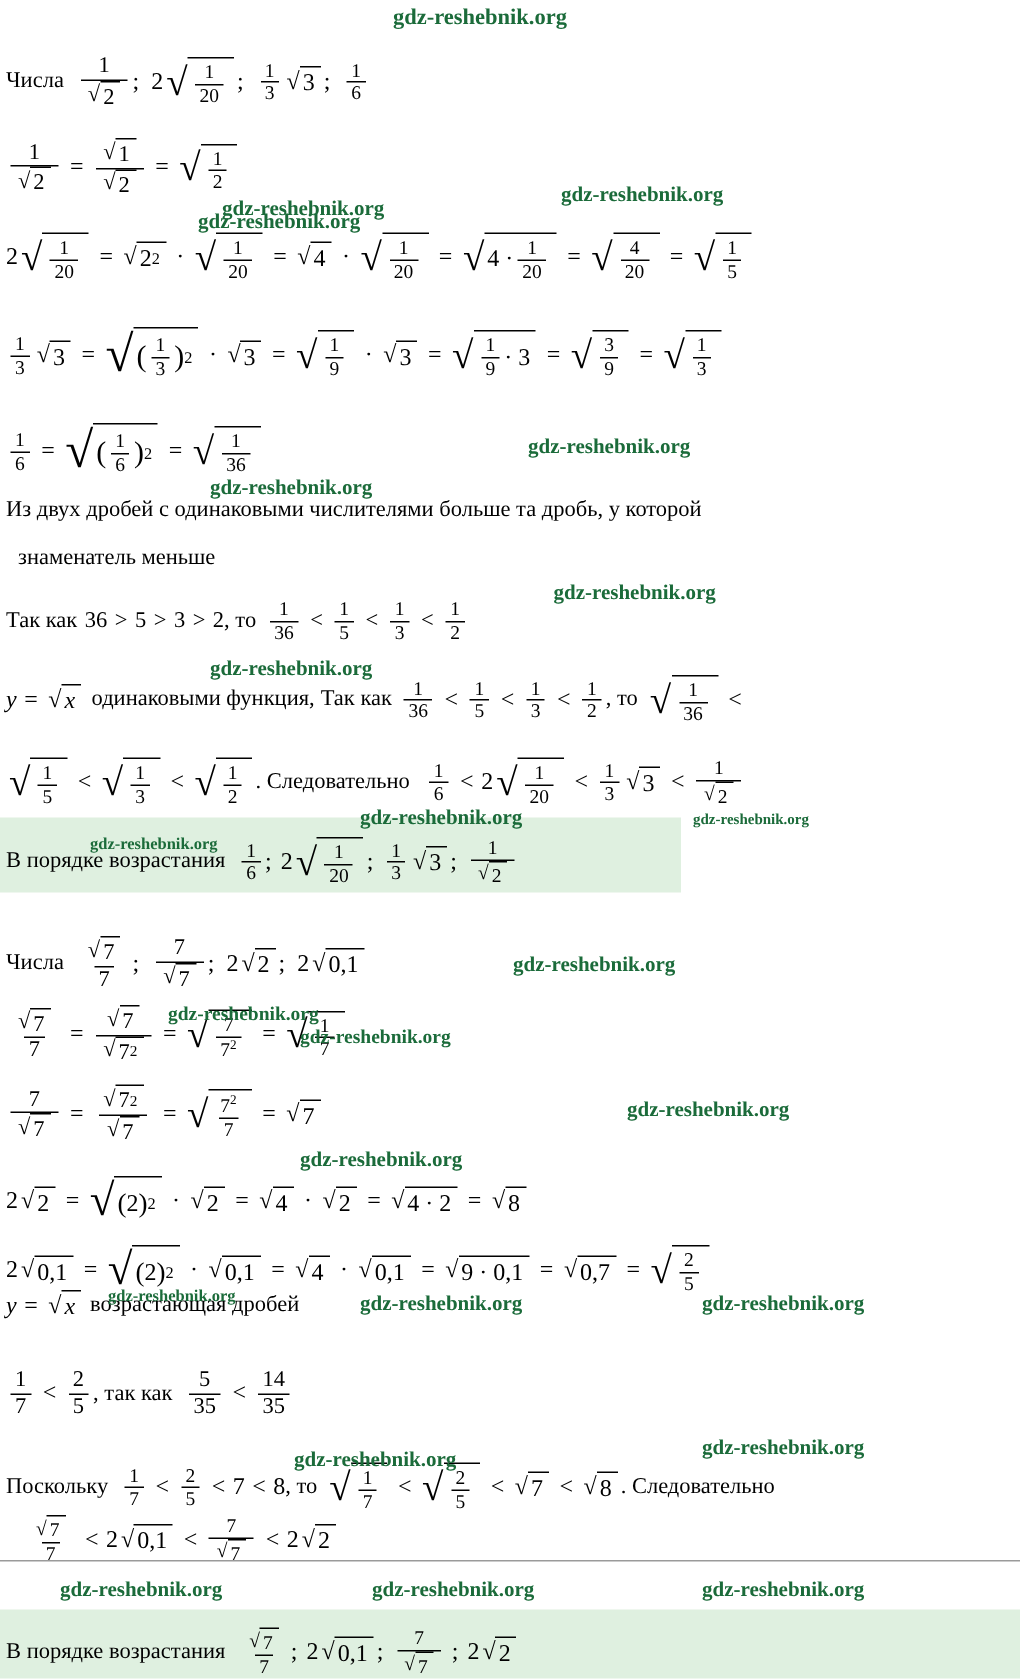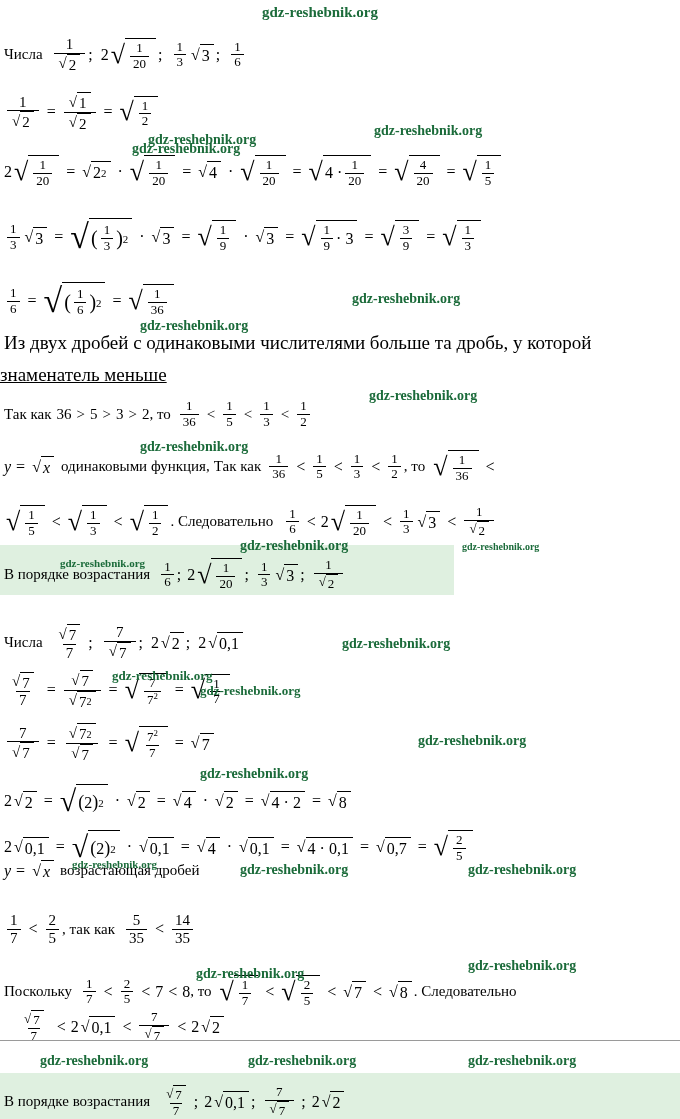--- a/index.html
+++ b/index.html
@@ -22,21 +22,21 @@
     color:#1b6b3a;
     white-space:nowrap;
     pointer-events:none;
   }
 
   
   .line{
     position:absolute;
     white-space:nowrap;
     font-family:"Liberation Serif", serif;
-    font-size:19px;
+    font-size:15px;
   }
   .mathline{
     position:absolute;
     white-space:nowrap;
     display:flex;
     align-items:center;
     font-family:"Liberation Serif", serif;
     font-size:16px;
   }
   .it{font-style:italic;}
@@ -343,21 +343,21 @@
         <span class="body">
           <span class="frac small">
             <span class="num">1</span>
             <span class="den">36</span>
           </span>
         </span>
       </span>
   </div>
 
   <div class="line" style="left:4px;top:332px;">Из двух дробей с одинаковыми числителями больше та дробь, у которой</div>
-  <div class="line" style="left:0;top:364px;text-decoration:underline;">знаменатель меньше</div>
+  <div class="line" style="left:12px;top:364px;">знаменатель меньше</div>
 
   <div class="mathline" style="left:4px;top:399px;font-size:15px;">
     <span class="txt">Так как</span>
     <span style="width:5px"></span>
     <span>36</span>
       <span class="op">&gt;</span>
       <span>5</span>
       <span class="op">&gt;</span>
       <span>3</span>
       <span class="op">&gt;</span>
@@ -708,21 +708,21 @@
         <span class="body">4</span>
       </span>
     <span class="op">·</span>
     <span class="rad">
         <span class="sign">√</span>
         <span class="body">0,1</span>
       </span>
     <span class="op">=</span>
     <span class="rad">
         <span class="sign">√</span>
-        <span class="body">4 · 0,1</span>
+        <span class="body">9 · 0,1</span>
       </span>
     <span class="op">=</span>
     <span class="rad">
         <span class="sign">√</span>
         <span class="body">0,7</span>
       </span>
     <span class="op">=</span>
     <span class="rad">
         <span class="sign" style="font-size:26px">√</span>
         <span class="body">

